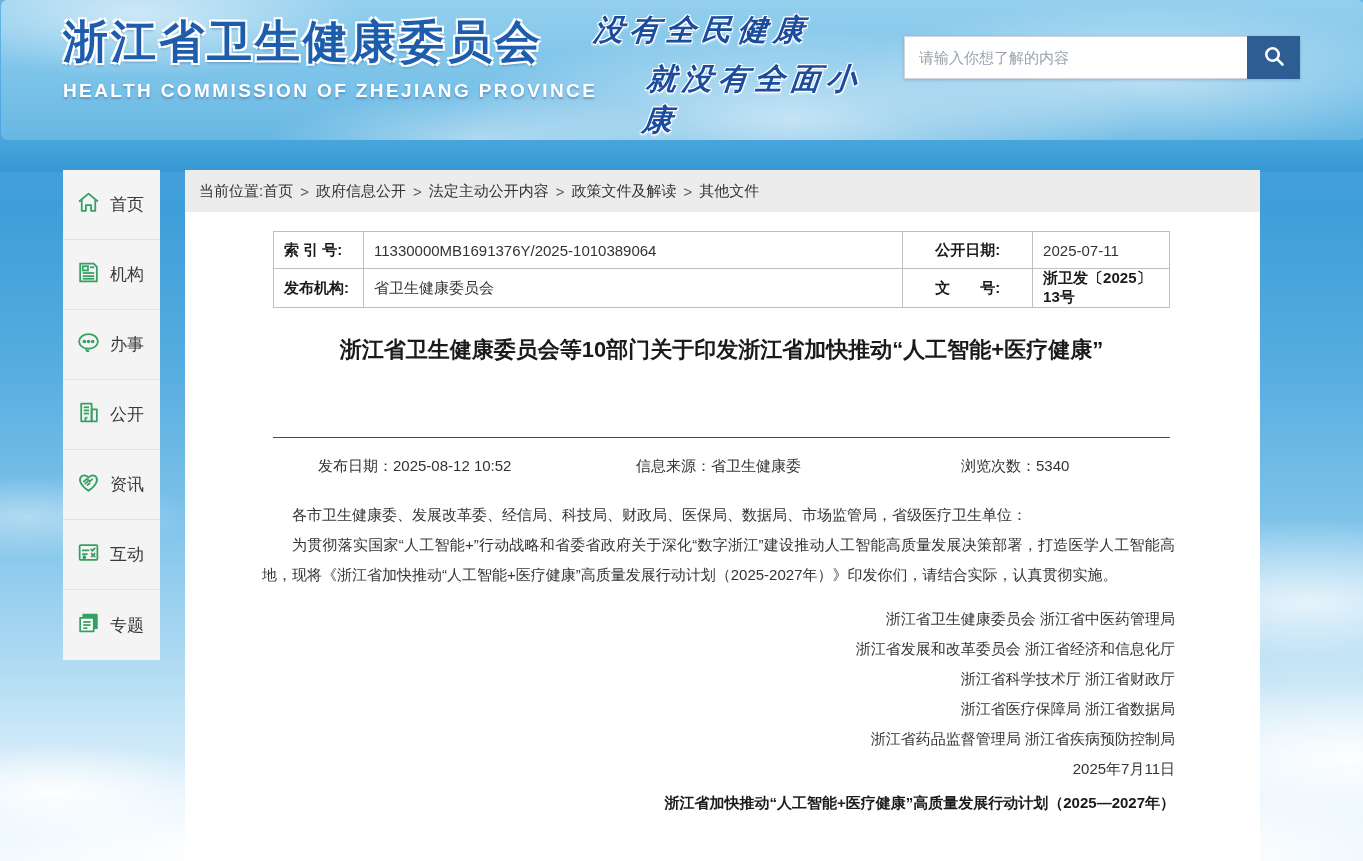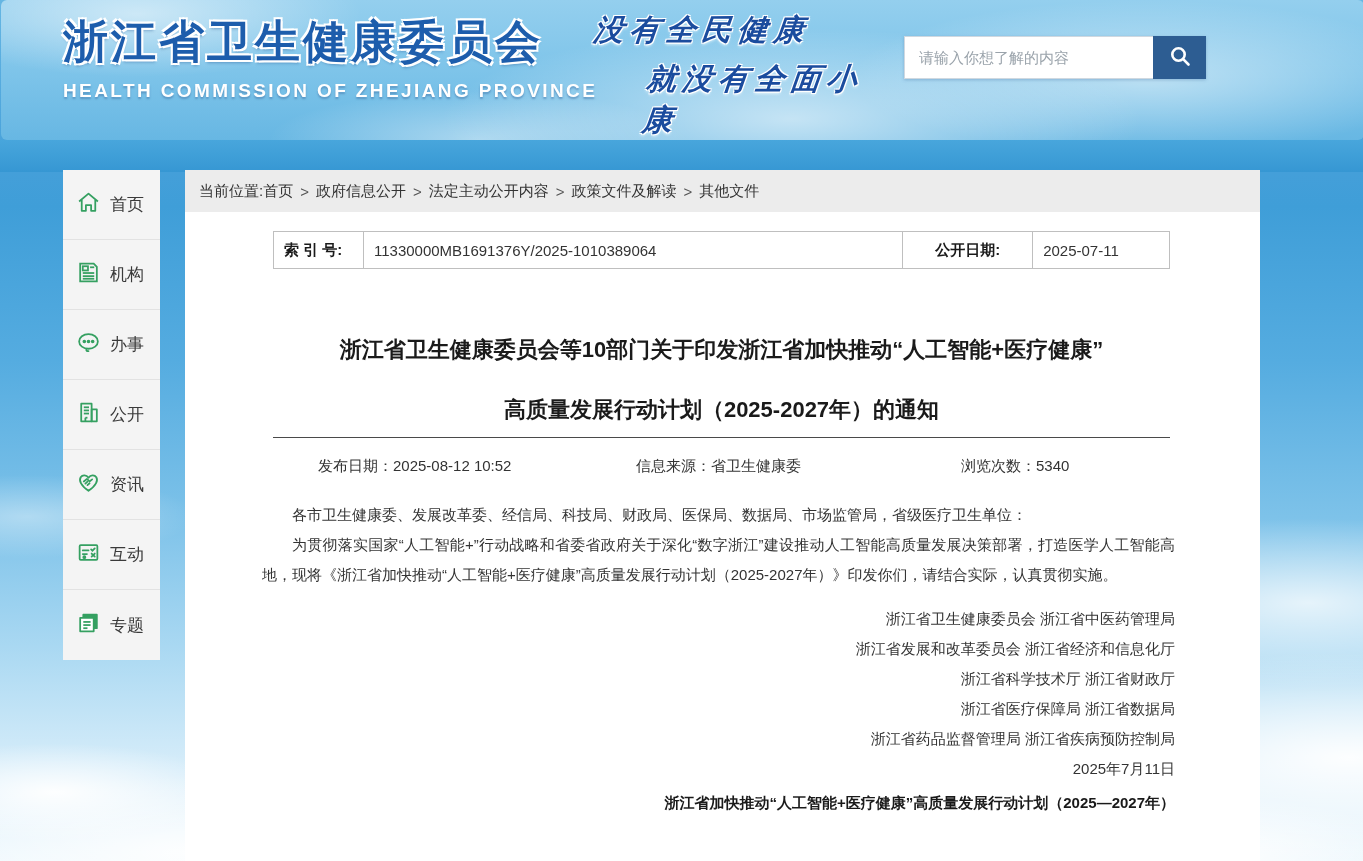--- a/index.html
+++ b/index.html
@@ -38,21 +38,21 @@
     text-shadow:0 2px 2px rgba(70,120,170,.6);
   }
   .slogan { position:absolute; left:588px; top:10px; width:300px;
     font-family:"DejaVu Serif", serif; font-style:italic; font-weight:bold;
     color:#1b4c9e; transform:skewX(-6deg);
     text-shadow:-1px -1px 0 #fff, 1px -1px 0 #fff, -1px 1px 0 #fff, 1px 1px 0 #fff, 0 2px 3px rgba(255,255,255,.8);
   }
   .slogan-line1 { font-size:30px; letter-spacing:6px; }
   .slogan-line2 { font-size:30px; letter-spacing:6px; margin-left:58px; margin-top:8px; }
   .search-box {
-    position:absolute; left:903px; top:36px; width:302px; height:43px;
+    position:absolute; left:903px; top:36px; width:396px; height:43px;
     display:flex; box-shadow:0 1px 3px rgba(60,110,160,.35);
   }
   .search-input {
     flex:1; border:1px solid #cfd8e0; border-right:none; padding:0 14px;
     font-size:15px; color:#333; outline:none;
   }
   .search-input::placeholder { color:#9aa3ab; }
   .search-button {
     width:53px; height:43px; border:none; background:#2d5d92; cursor:pointer;
     display:flex; align-items:center; justify-content:center;
@@ -234,26 +234,31 @@
     </div>
 
     <table class="doc-table">
       <tbody>
           <tr>
         <td class="td-label">索 引 号:</td>
         <td class="td-val1">11330000MB1691376Y/2025-1010389064</td>
         <td class="td-label2">公开日期:</td>
         <td class="td-val2">2025-07-11</td>
       </tr>
+      <tr>
+        <td class="td-label">发布机构:</td>
+        <td class="td-val1">省卫生健康委员会</td>
+        <td class="td-label2">文　　号:</td>
+        <td class="td-val2 bold-val">浙卫发〔2025〕13号</td>
+      </tr>
     </tbody>
       </table>
 
     <div class="art-title">
       <div>浙江省卫生健康委员会等10部门关于印发浙江省加快推动“人工智能+医疗健康”</div>
-      <div>高质量发展行动计划（2025-2027年）的通知</div>
     </div>
     <div class="title-rule"></div>
 
     <div class="pub-info">
       <span class="pub-date"><span>发布日期：</span><span>2025-08-12 10:52</span></span>
       <span class="pub-source"><span>信息来源：</span><span>省卫生健康委</span></span>
       <span class="pub-views"><span>浏览次数：</span><span>5340</span></span>
     </div>
 
     <div class="art-body">

